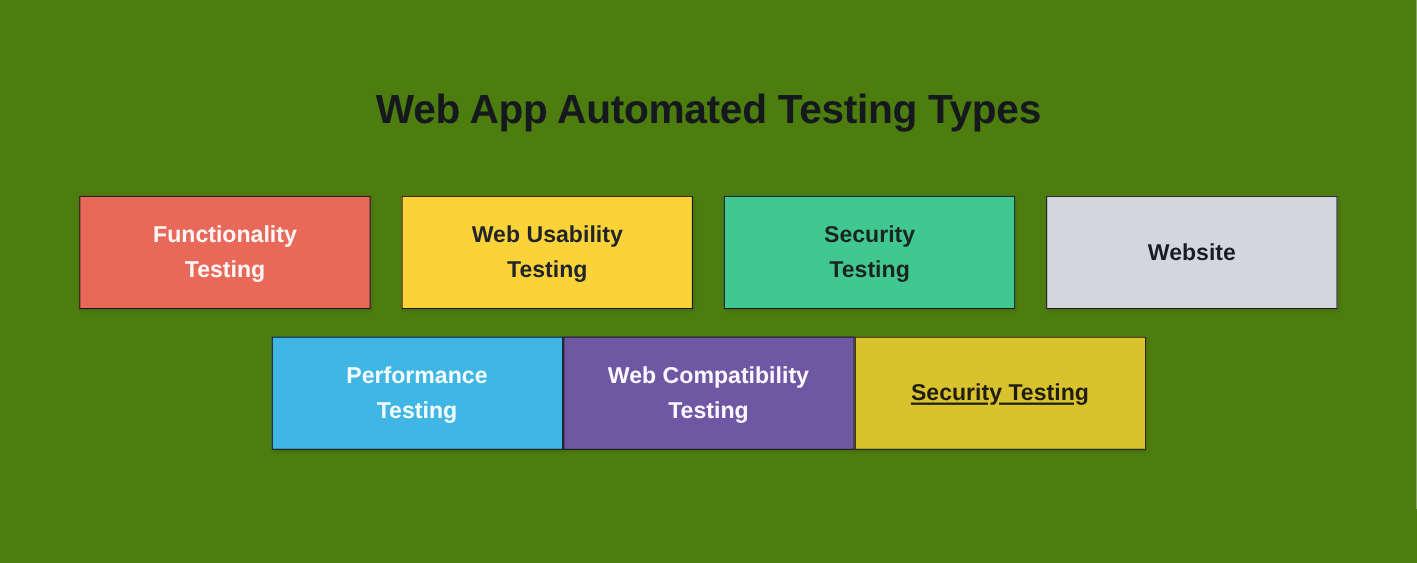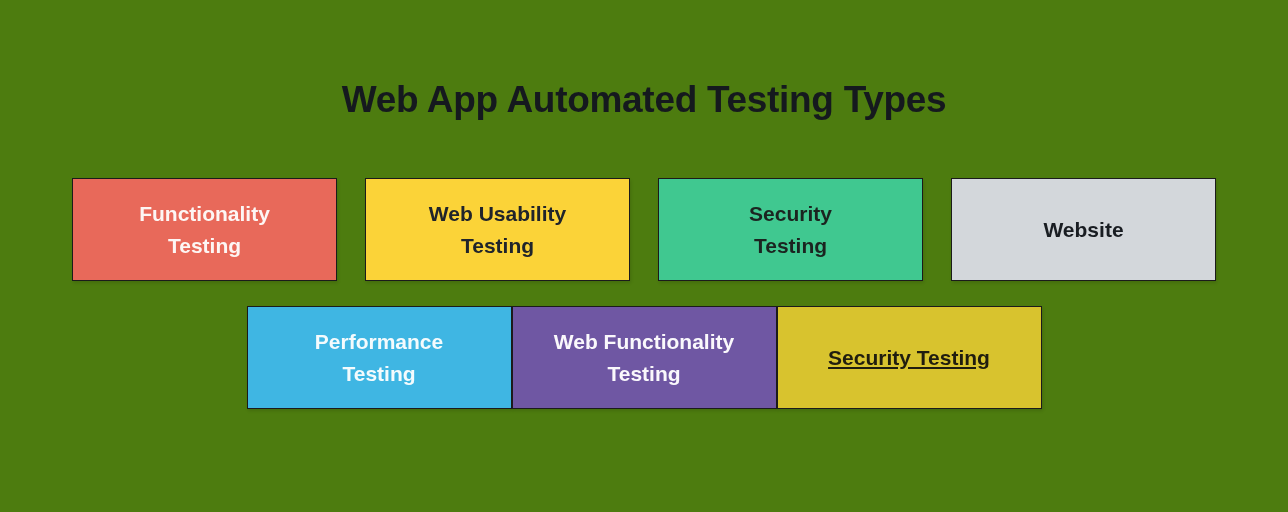--- a/index.html
+++ b/index.html
@@ -76,21 +76,21 @@
       <div>Website</div>
     </div>
   </div>
 
   <div class="row row-2">
     <div class="box" style="background: rgb(63, 182, 227); color: rgb(244, 251, 253); border-color: rgb(27, 27, 27);">
       <div>Performance</div>
       <div>Testing</div>
     </div>
     <div class="box" style="background: rgb(111, 87, 163); color: rgb(250, 248, 252); border-color: rgb(27, 27, 27);">
-      <div>Web Functionality</div>
+      <div>Web Compatibility</div>
       <div>Testing</div>
     </div>
     <div class="box" style="background: rgb(216, 195, 46); color: rgb(32, 29, 15); border-color: rgb(27, 27, 27); text-decoration: underline;">
       <div>Security Testing</div>
     </div>
   </div>
 
 </div>
 
 </body></html>

